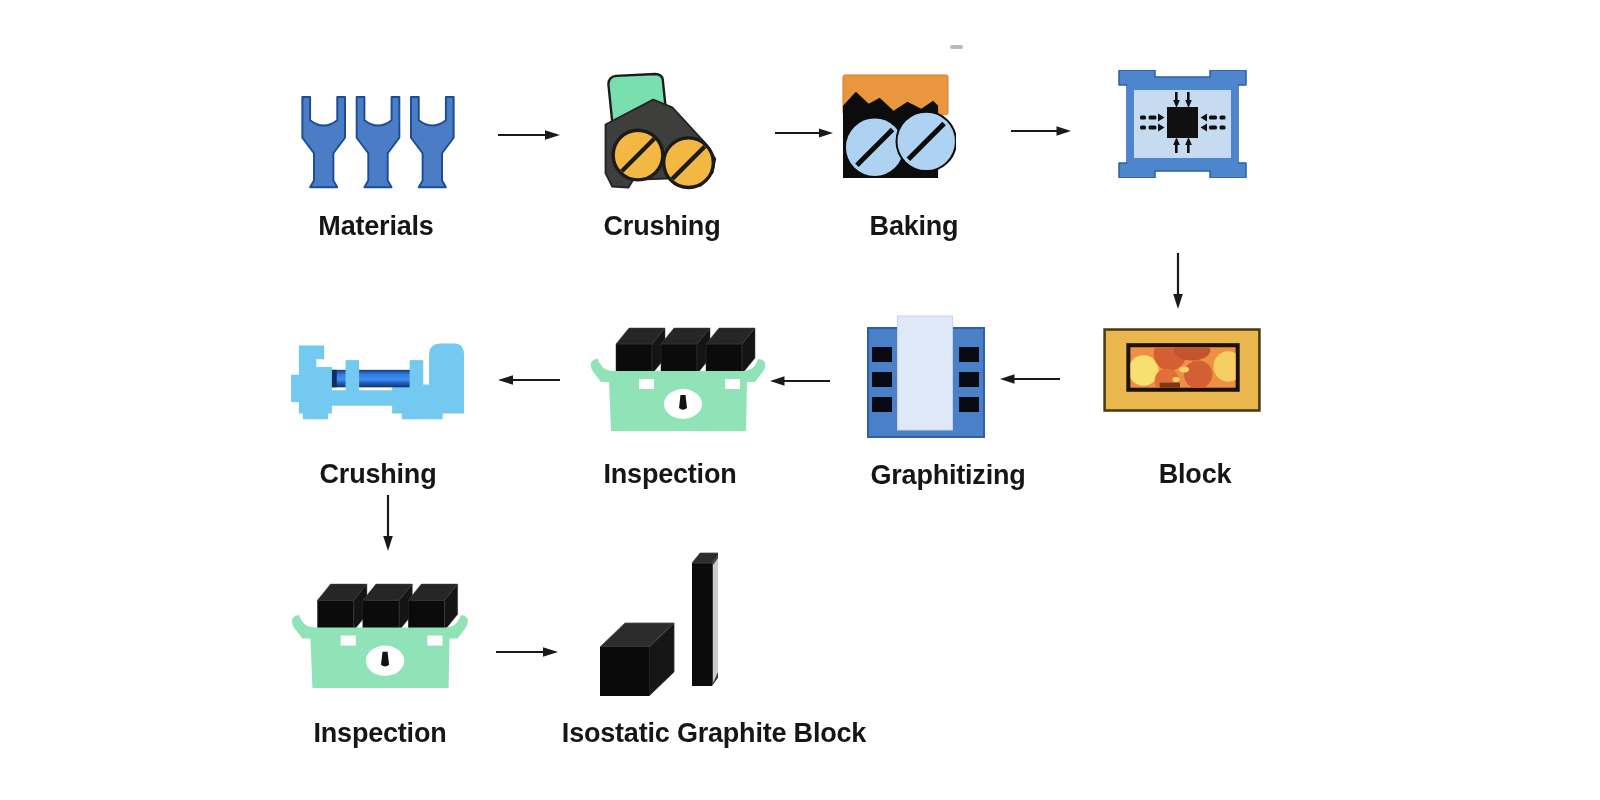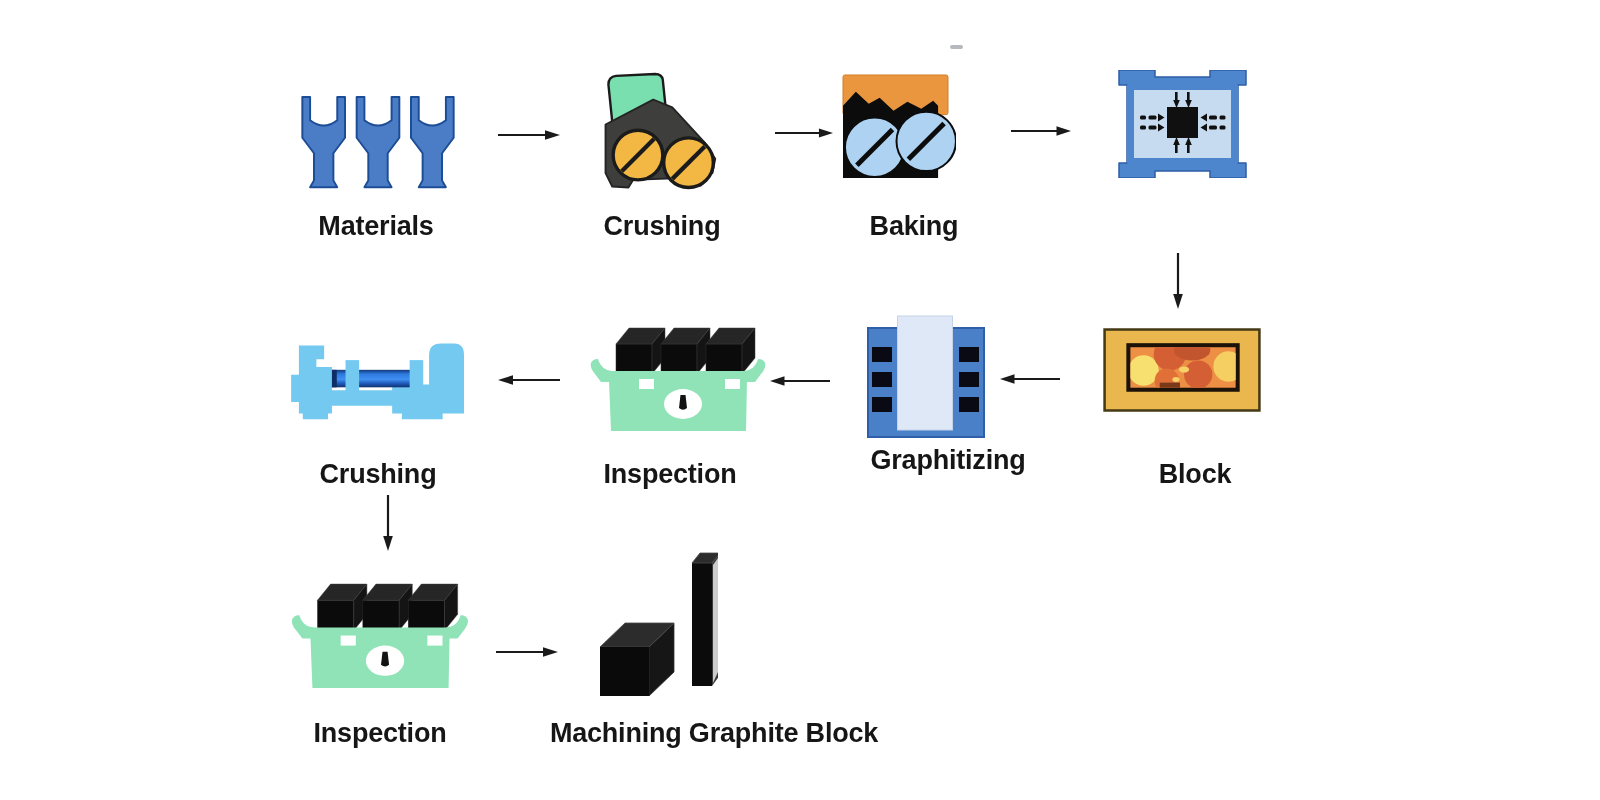--- a/index.html
+++ b/index.html
@@ -232,21 +232,21 @@
 
   <svg class="arrow" style="left:496px;top:644px" width="62" height="16" viewBox="0 0 62 16">
     <line x1="0" y1="8" x2="48" y2="8" stroke="#1a1a1a" stroke-width="2.2"></line>
     <polygon points="47,3.2 62,8 47,12.8" fill="#1a1a1a"></polygon>
   </svg>
 
   <div class="node-label" style="left:376px;top:211px">Materials</div>
   <div class="node-label" style="left:662px;top:211px">Crushing</div>
   <div class="node-label" style="left:914px;top:211px">Baking</div>
   <div class="node-label" style="left:1195px;top:459px">Block</div>
-  <div class="node-label" style="left:948px;top:445px">Graphitizing</div>
+  <div class="node-label" style="left:948px;top:460px">Graphitizing</div>
   <div class="node-label" style="left:670px;top:459px">Inspection</div>
   <div class="node-label" style="left:378px;top:459px">Crushing</div>
   <div class="node-label" style="left:380px;top:718px">Inspection</div>
-  <div class="node-label" style="left:714px;top:718px">Machining Graphite Block</div>
+  <div class="node-label" style="left:714px;top:718px">Isostatic Graphite Block</div>
 
   <div class="stray"></div>
 
 </div>
 
 </body></html>

